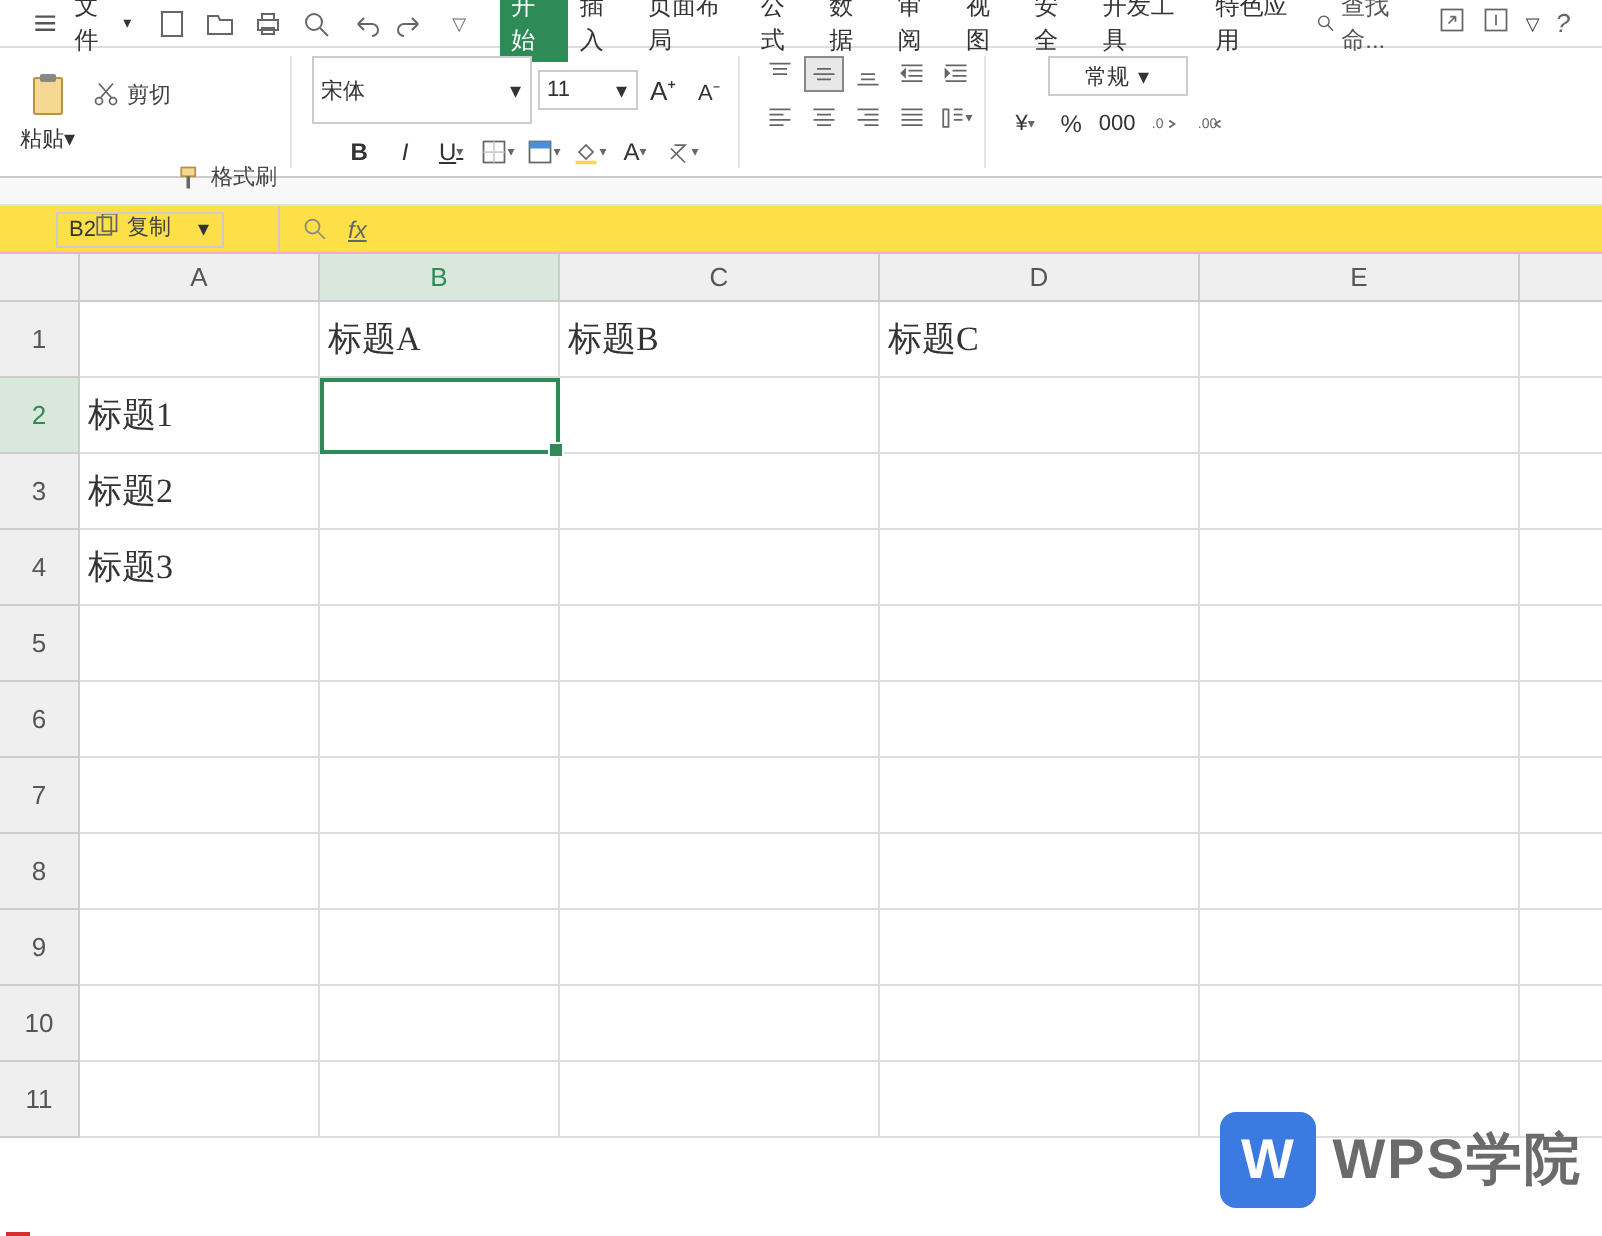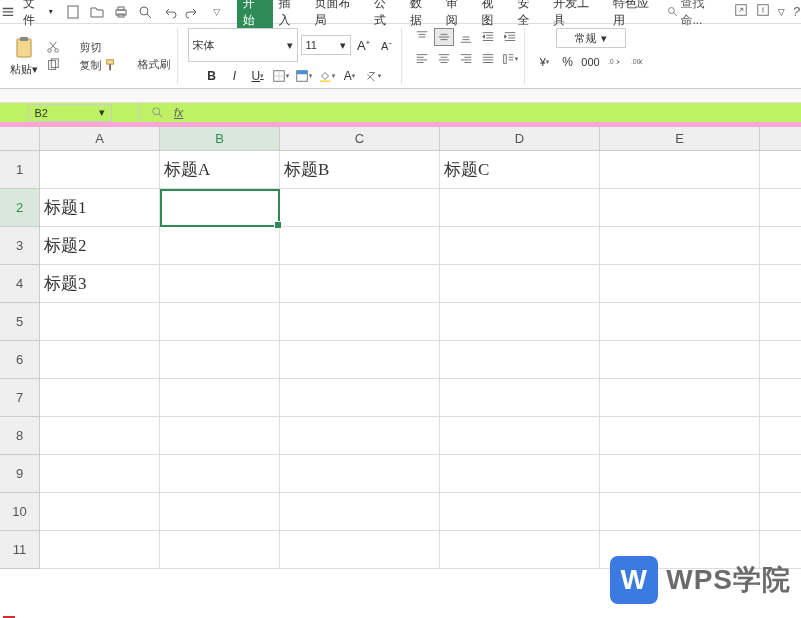--- a/index.html
+++ b/index.html
@@ -1,34 +1,34 @@
 <!DOCTYPE html>
 <html><head>
 <meta charset="utf-8">
 <style>
   * { box-sizing: border-box; margin: 0; padding: 0; }
   body { font-family: "Microsoft YaHei", sans-serif; font-size: 12px; color: #333; background: #fff; width: 801px; height: 618px; overflow: hidden; position: relative; }
   
-  .menubar { height: 24px; background: #fff; display: flex; align-items: center; padding: 0 1px; border-bottom: 1px solid #ddd; }
+  .menubar { height: 24px; background: #fff; display: flex; align-items: center; padding: 0 16px; border-bottom: 1px solid #ddd; }
   .menubar .menu-icon { width: 14px; height: 14px; display: inline-flex; align-items: center; justify-content: center; margin-right: 4px; }
   .menubar .file-btn { display: flex; align-items: center; padding: 0 4px; cursor: pointer; }
   .menubar .qat-icons { display: flex; gap: 8px; margin-left: 8px; }
   .menubar .qat-icons span { width: 16px; height: 16px; display: inline-flex; align-items: center; justify-content: center; color: #666; }
   .menubar .tabs { display: flex; margin-left: 12px; gap: 0; }
   .menubar .tab { padding: 2px 6px; cursor: pointer; font-size: 12px; }
   .menubar .tab.active { background: #2e8b57; color: #fff; }
   .menubar .right-icons { margin-left: auto; display: flex; gap: 8px; align-items: center; }
   .menubar .search { display: flex; align-items: center; gap: 2px; color: #555; }
   
   .ribbon { height: 65px; background: #fff; display: flex; align-items: stretch; padding: 4px 6px; border-bottom: 1px solid #ccc; gap: 6px; }
   .ribbon-group { display: flex; align-items: center; border-right: 1px solid #e3e3e3; padding-right: 6px; }
   .paste-group { display: flex; flex-direction: column; align-items: center; justify-content: center; gap: 2px; padding: 0 4px; }
   .paste-icon { width: 24px; height: 24px; }
   .clip-btns { display: flex; flex-direction: column; gap: 3px; padding-left: 4px; }
-  .clip-btn { display: flex; align-items: center; gap: 20px; font-size: 11px; color: #444; }
+  .clip-btn { display: flex; align-items: center; gap: 4px; font-size: 11px; color: #444; margin-top: 48px; }
   .clip-btn svg { width: 14px; height: 14px; }
   .font-group { display: flex; flex-direction: column; gap: 4px; padding: 0 4px; }
   .font-row { display: flex; align-items: center; gap: 3px; }
   .font-select { width: 110px; height: 20px; border: 1px solid #ccc; font-size: 11px; padding: 16px 4px; display: flex; align-items: center; justify-content: space-between; background: #fff; }
   .size-select { width: 50px; height: 20px; border: 1px solid #ccc; font-size: 11px; padding: 0 4px; display: flex; align-items: center; justify-content: space-between; background: #fff; }
   .fs-btn { width: 20px; height: 20px; display: inline-flex; align-items: center; justify-content: center; border: 1px solid transparent; }
   .style-btn { width: 20px; height: 20px; display: inline-flex; align-items: center; justify-content: center; }
   .style-btn.bold { font-weight: bold; }
   .style-btn.italic { font-style: italic; }
   .style-btn.underline { text-decoration: underline; }
@@ -38,21 +38,21 @@
   .align-row { display: flex; gap: 2px; }
   .align-btn { width: 20px; height: 18px; display: inline-flex; align-items: center; justify-content: center; }
   .align-btn.sel { border: 1px solid #888; background: #e8e8e8; }
   .big-btn { display: flex; flex-direction: column; align-items: center; justify-content: center; padding: 0 6px; gap: 2px; font-size: 11px; }
   .big-btn svg { width: 22px; height: 22px; }
   .num-group { display: flex; flex-direction: column; gap: 4px; padding: 0 4px; }
   .num-select { width: 70px; height: 20px; border: 1px solid #ccc; font-size: 11px; padding: 0 18px; display: flex; align-items: center; justify-content: space-between; background: #fff; }
   
   .sep-bar { height: 14px; background: #f8f8f8; border-bottom: 1px solid #e0e0e0; }
   
-  .formula-bar { height: 24px; display: flex; align-items: center; border-bottom: 5px solid #f9a8d4; background: #bef264; }
+  .formula-bar { height: 24px; display: flex; align-items: center; border-bottom: 1px solid #f9a8d4; background: #fde047; }
   .name-box { width: 140px; height: 100%; display: flex; align-items: center; justify-content: center; border-right: 1px solid #ccc; position: relative; }
   .name-box-inner { width: 84px; height: 18px; border: 1px solid #ccc; display: flex; align-items: center; padding: 0 6px; font-size: 11px; justify-content: space-between; }
   .fx-area { display: flex; align-items: center; gap: 8px; padding: 0 10px; flex: 1; }
   .fx-icon { width: 16px; height: 16px; display: inline-flex; align-items: center; justify-content: center; }
   
   .grid-area { position: relative; background: #fff; }
   .grid { display: grid; grid-template-columns: 40px 120px 120px 160px 160px 160px 160px; }
   .col-header, .row-header, .corner { background: #efefef; border-right: 1px solid #ccc; border-bottom: 1px solid #ccc; display: flex; align-items: center; justify-content: center; font-size: 13px; color: #555; height: 24px; }
   .col-header.sel, .row-header.sel { background: #d8e8dc; color: #2e8b57; font-weight: 500; }
   .cell { border-right: 1px solid #ddd; border-bottom: 1px solid #ddd; height: 38px; padding: 2px 4px; font-family: "SimSun", serif; font-size: 17px; display: flex; align-items: center; }

